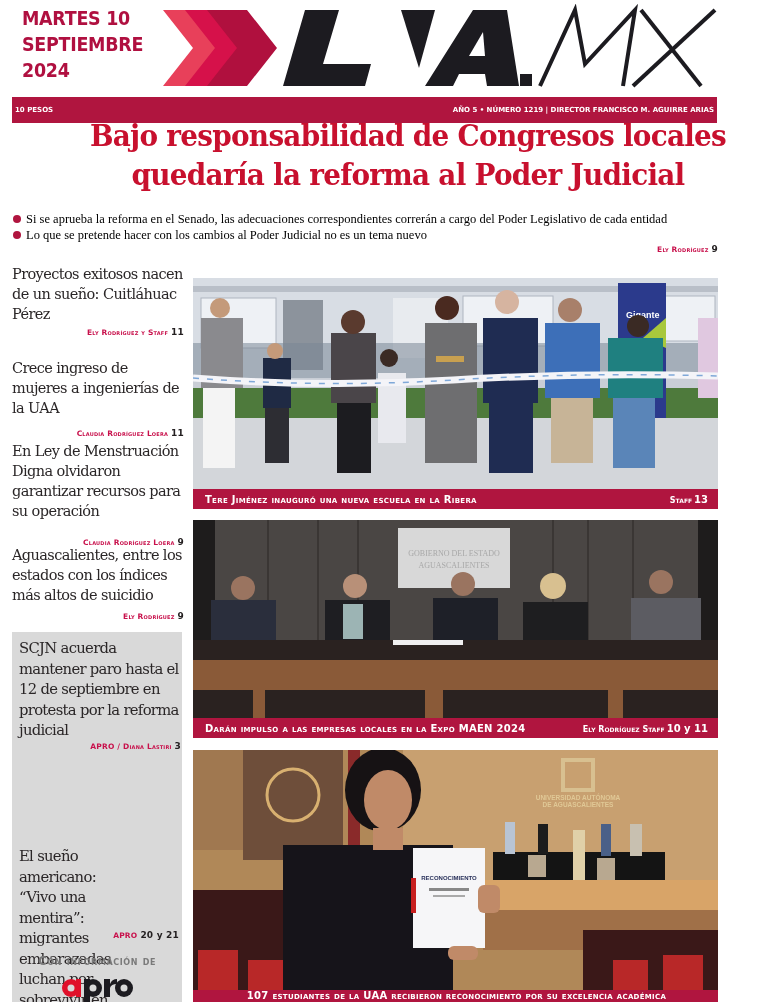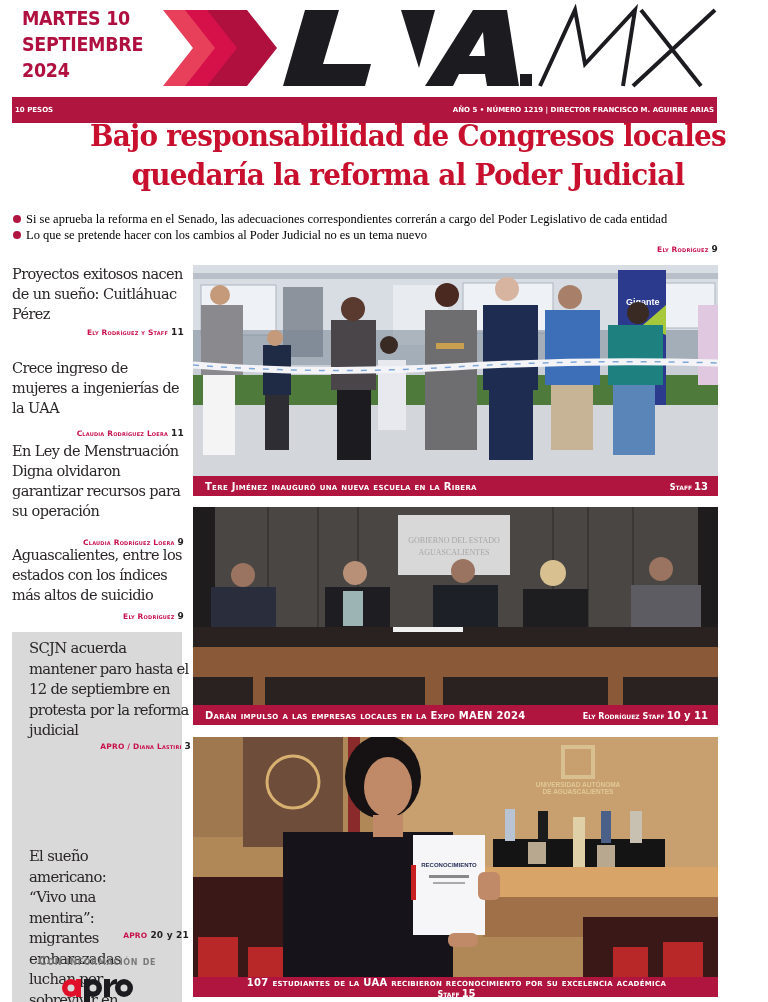--- a/index.html
+++ b/index.html
@@ -28,27 +28,27 @@
   .credit { font-family: "DejaVu Sans", sans-serif; font-weight: bold; color: #c8104b; font-size: 7.5px; font-variant: small-caps; letter-spacing: 0.2px; white-space: nowrap; }
   .credit .page { color: #231f20; font-size: 9px; font-variant: normal; margin-left: 3px; }
 
   
   .sidebar { position: absolute; left: 0; top: 262px; width: 190px; }
   .story { position: absolute; left: 12px; width: 172px; }
   .story-title { font-family: "DejaVu Serif", serif; font-size: 14.5px; line-height: 20px; color: #2a2627; letter-spacing: -0.6px; }
   .story-credit { text-align: right; margin-top: 3px; }
 
   .apro-box { position: absolute; left: 12px; top: 632px; width: 170px; height: 370px; background: #d9d9d9; }
-  .apro-story { position: absolute; left: 17px; width: 162px; }
+  .apro-story { position: absolute; left: 7px; width: 162px; }
   .apro-story .story-title { font-size: 14.8px; line-height: 20.5px; letter-spacing: -0.7px; }
   .con-info { position: absolute; left: 0; top: 322px; width: 170px; text-align: center; font-family: "DejaVu Sans", sans-serif; font-weight: bold; color: #7a7a7a; font-size: 12px; font-variant: small-caps; letter-spacing: 0.6px; }
   .apro-logo { position: absolute; left: 48px; top: 340px; width: 74px; height: 30px; }
 
   
-  .photo-block { position: absolute; left: 193px; width: 525px; }
+  .photo-block { position: absolute; left: 193px; width: 525px; margin-top: 13px; }
   .photo { position: relative; width: 525px; overflow: hidden; }
   .photo svg { display: block; width: 100%; height: 100%; }
   .caption-bar { width: 525px; height: 20px; background: #b0153f; display: flex; justify-content: space-between; align-items: center; padding: 0 10px 0 12px; }
   .caption-text { color: #fff; font-family: "DejaVu Sans", sans-serif; font-weight: bold; font-size: 10px; font-variant: small-caps; letter-spacing: 0.3px; white-space: nowrap; }
   .caption-credit { color: #fff; font-family: "DejaVu Sans", sans-serif; font-weight: bold; font-size: 8px; font-variant: small-caps; white-space: nowrap; }
   .caption-credit .page { font-size: 10px; font-variant: normal; margin-left: 2px; }
 </style>
 </head>
 <body>
 

